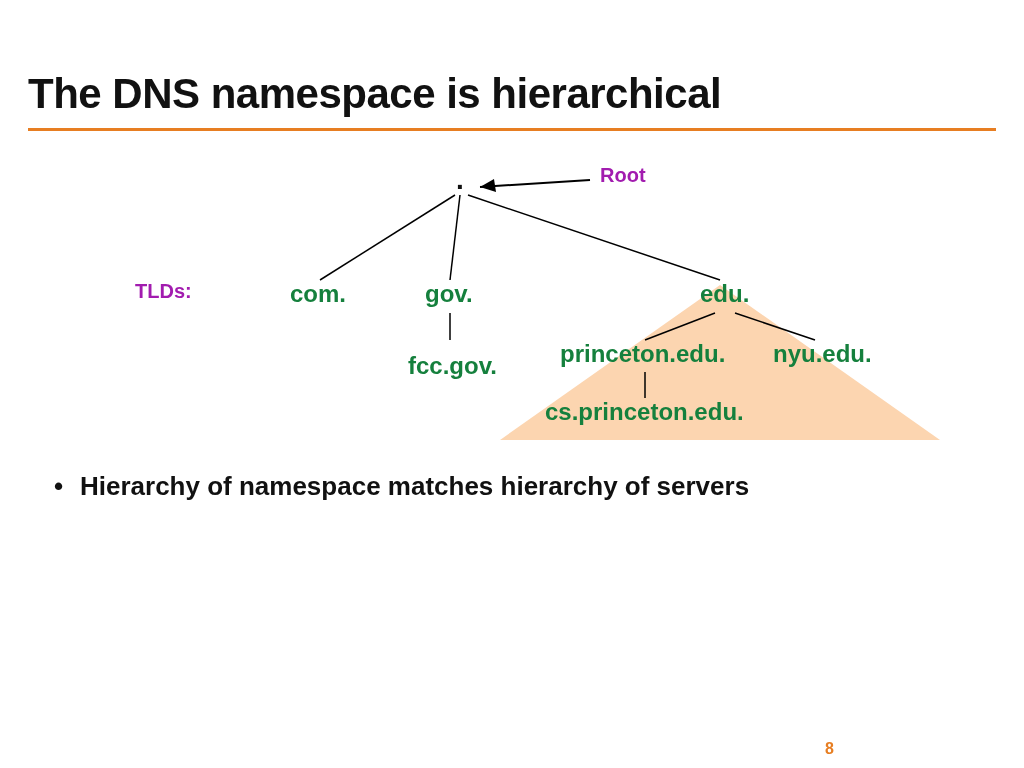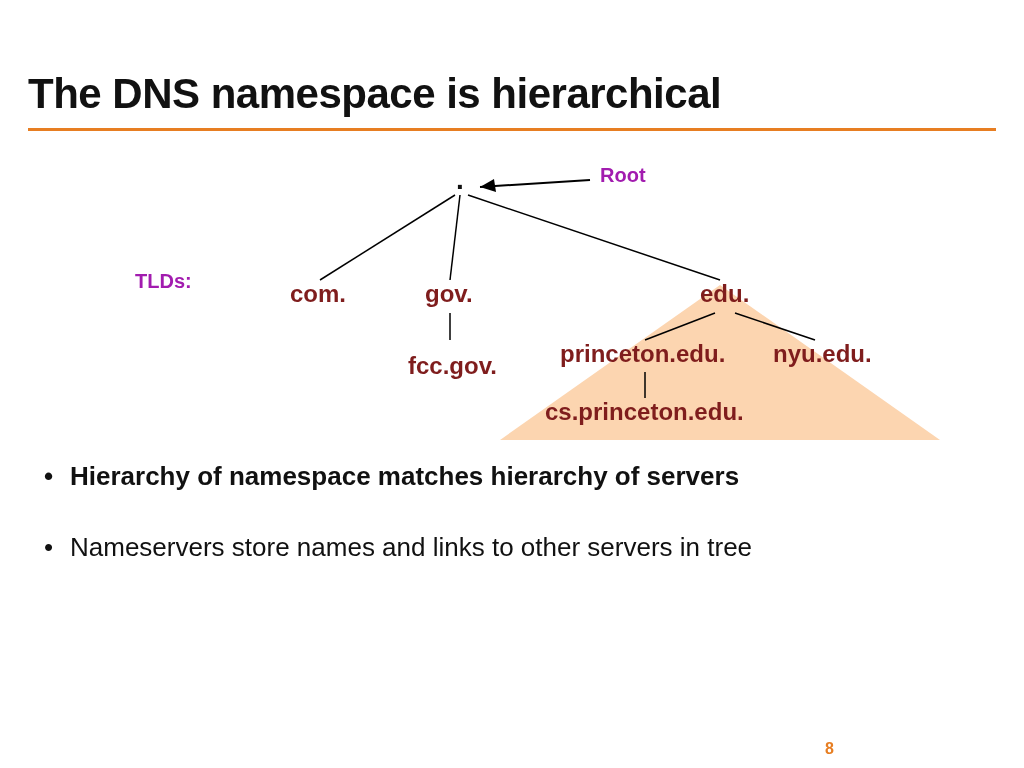--- a/index.html
+++ b/index.html
@@ -42,21 +42,21 @@
   }
   .diagram svg {
     position: absolute;
     left: 0;
     top: 0;
   }
   .node {
     position: absolute;
     font-size: 24px;
     font-weight: 700;
-    color: #7f1d1d;
+    color: #15803d;
     white-space: nowrap;
   }
   .label-orange {
     position: absolute;
     font-size: 20px;
     font-weight: 700;
     color: #a21caf;
     white-space: nowrap;
   }
   .root-dot {
@@ -65,21 +65,21 @@
     font-weight: 700;
     color: #111;
   }
   .bullets {
     position: absolute;
     left: 40px;
     top: 460px;
     width: 940px;
   }
   .bullets ul {
-    margin: 0;
+    margin: 10px;
     padding: 0;
     list-style: none;
   }
   .bullets li {
     position: relative;
     padding-left: 30px;
     font-size: 26px;
     margin-bottom: 38px;
     line-height: 1.25;
   }
@@ -127,33 +127,32 @@
 
       <line x1="645" y1="222" x2="645" y2="248" stroke="#000" stroke-width="1.5"></line>
 
       <line x1="590" y1="30" x2="480" y2="37" stroke="#000" stroke-width="2"></line>
       <polygon points="480,37 494,29 496,42" fill="#000"></polygon>
     </svg>
 
     <div class="root-dot" style="left:456px; top:14px;">.</div>
 
     <div class="label-orange" style="left:600px; top:14px;">Root</div>
-    <div class="label-orange" style="left:135px; top:120px;text-align:center;">TLDs:</div>
+    <div class="label-orange" style="left:135px; top:130px;text-align:center;">TLDs:</div>
 
     <div class="node" style="left:290px; top:130px;">com.</div>
     <div class="node" style="left:425px; top:130px;">gov.</div>
     <div class="node" style="left:700px; top:130px;">edu.</div>
 
     <div class="node" style="left:408px; top:202px;">fcc.gov.</div>
     <div class="node" style="left:560px; top:190px;">princeton.edu.</div>
     <div class="node" style="left:773px; top:190px;">nyu.edu.</div>
     <div class="node" style="left:545px; top:248px;">cs.princeton.edu.</div>
   </div>
 
   <div class="bullets">
     <ul>
       <li class="bold">Hierarchy of namespace matches hierarchy of servers</li>
-      <li>Nameservers store names and links to other servers in tree</li>
     </ul>
   </div>
 
   <div class="pagenum">8</div>
 </div>
 
 </body></html>

